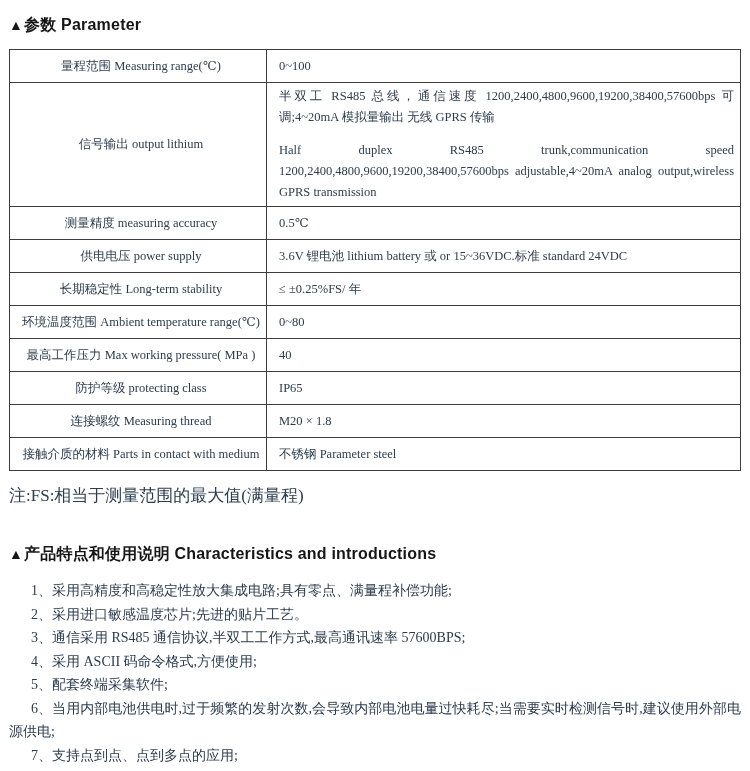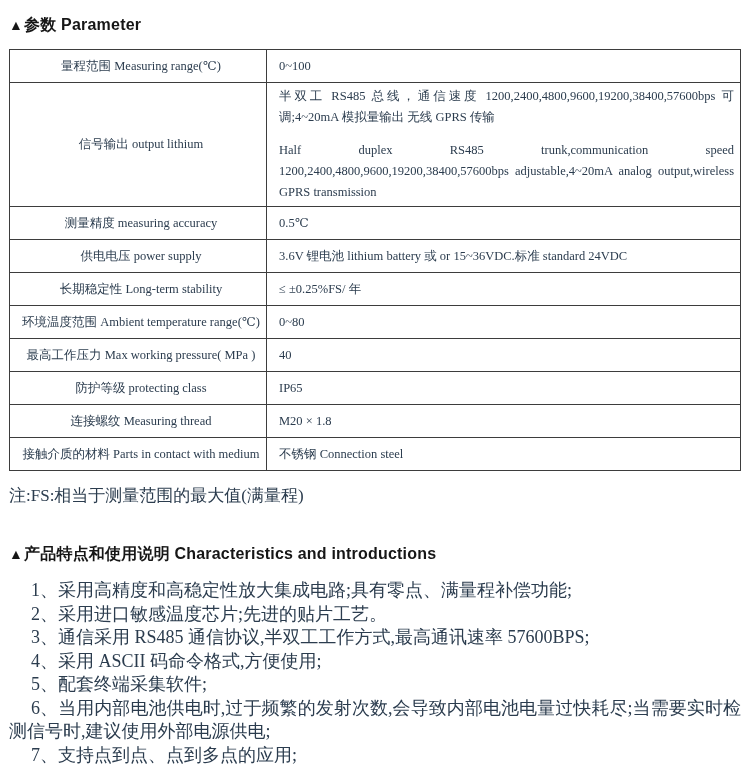--- a/index.html
+++ b/index.html
@@ -37,21 +37,21 @@
   td.value-cell{}
   .value-line{line-height:21px;}
   tr.tall .value-line{text-align:justify;}
   tr.tall .value-line.en{margin-top:12px;}
   .note{
     font-size:17px;margin:13px 0 0 0;color:var(--text);
   }
   .section-title.second{margin-top:37px;}
   .features{margin-top:14px;}
   .feature-item{
-    margin:0;font-size:18px;line-height:23.5px;
+    margin:0;font-size:14px;line-height:23.5px;
     text-indent:22px;color:var(--text);
     text-align:justify;
   }
 </style>
 </head>
 <body>
 
 <div class="page">
 
   <h1 class="section-title"><span class="marker">▲</span><span>参数 Parameter</span></h1>
@@ -92,21 +92,21 @@
         <tr>
           <td class="label-cell">防护等级 protecting class</td>
           <td class="value-cell">IP65</td>
         </tr>
         <tr>
           <td class="label-cell">连接螺纹 Measuring thread</td>
           <td class="value-cell">M20 × 1.8</td>
         </tr>
         <tr>
           <td class="label-cell">接触介质的材料 Parts in contact with medium</td>
-          <td class="value-cell">不锈钢 Connection steel</td>
+          <td class="value-cell">不锈钢 Parameter steel</td>
         </tr>
       </tbody>
   </table>
 
   <p class="note">注:FS:相当于测量范围的最大值(满量程)</p>
 
   <h1 class="section-title second"><span class="marker">▲</span><span>产品特点和使用说明 Characteristics and introductions</span></h1>
 
   <div class="features">
       <p class="feature-item">1、采用高精度和高稳定性放大集成电路;具有零点、满量程补偿功能;</p>

